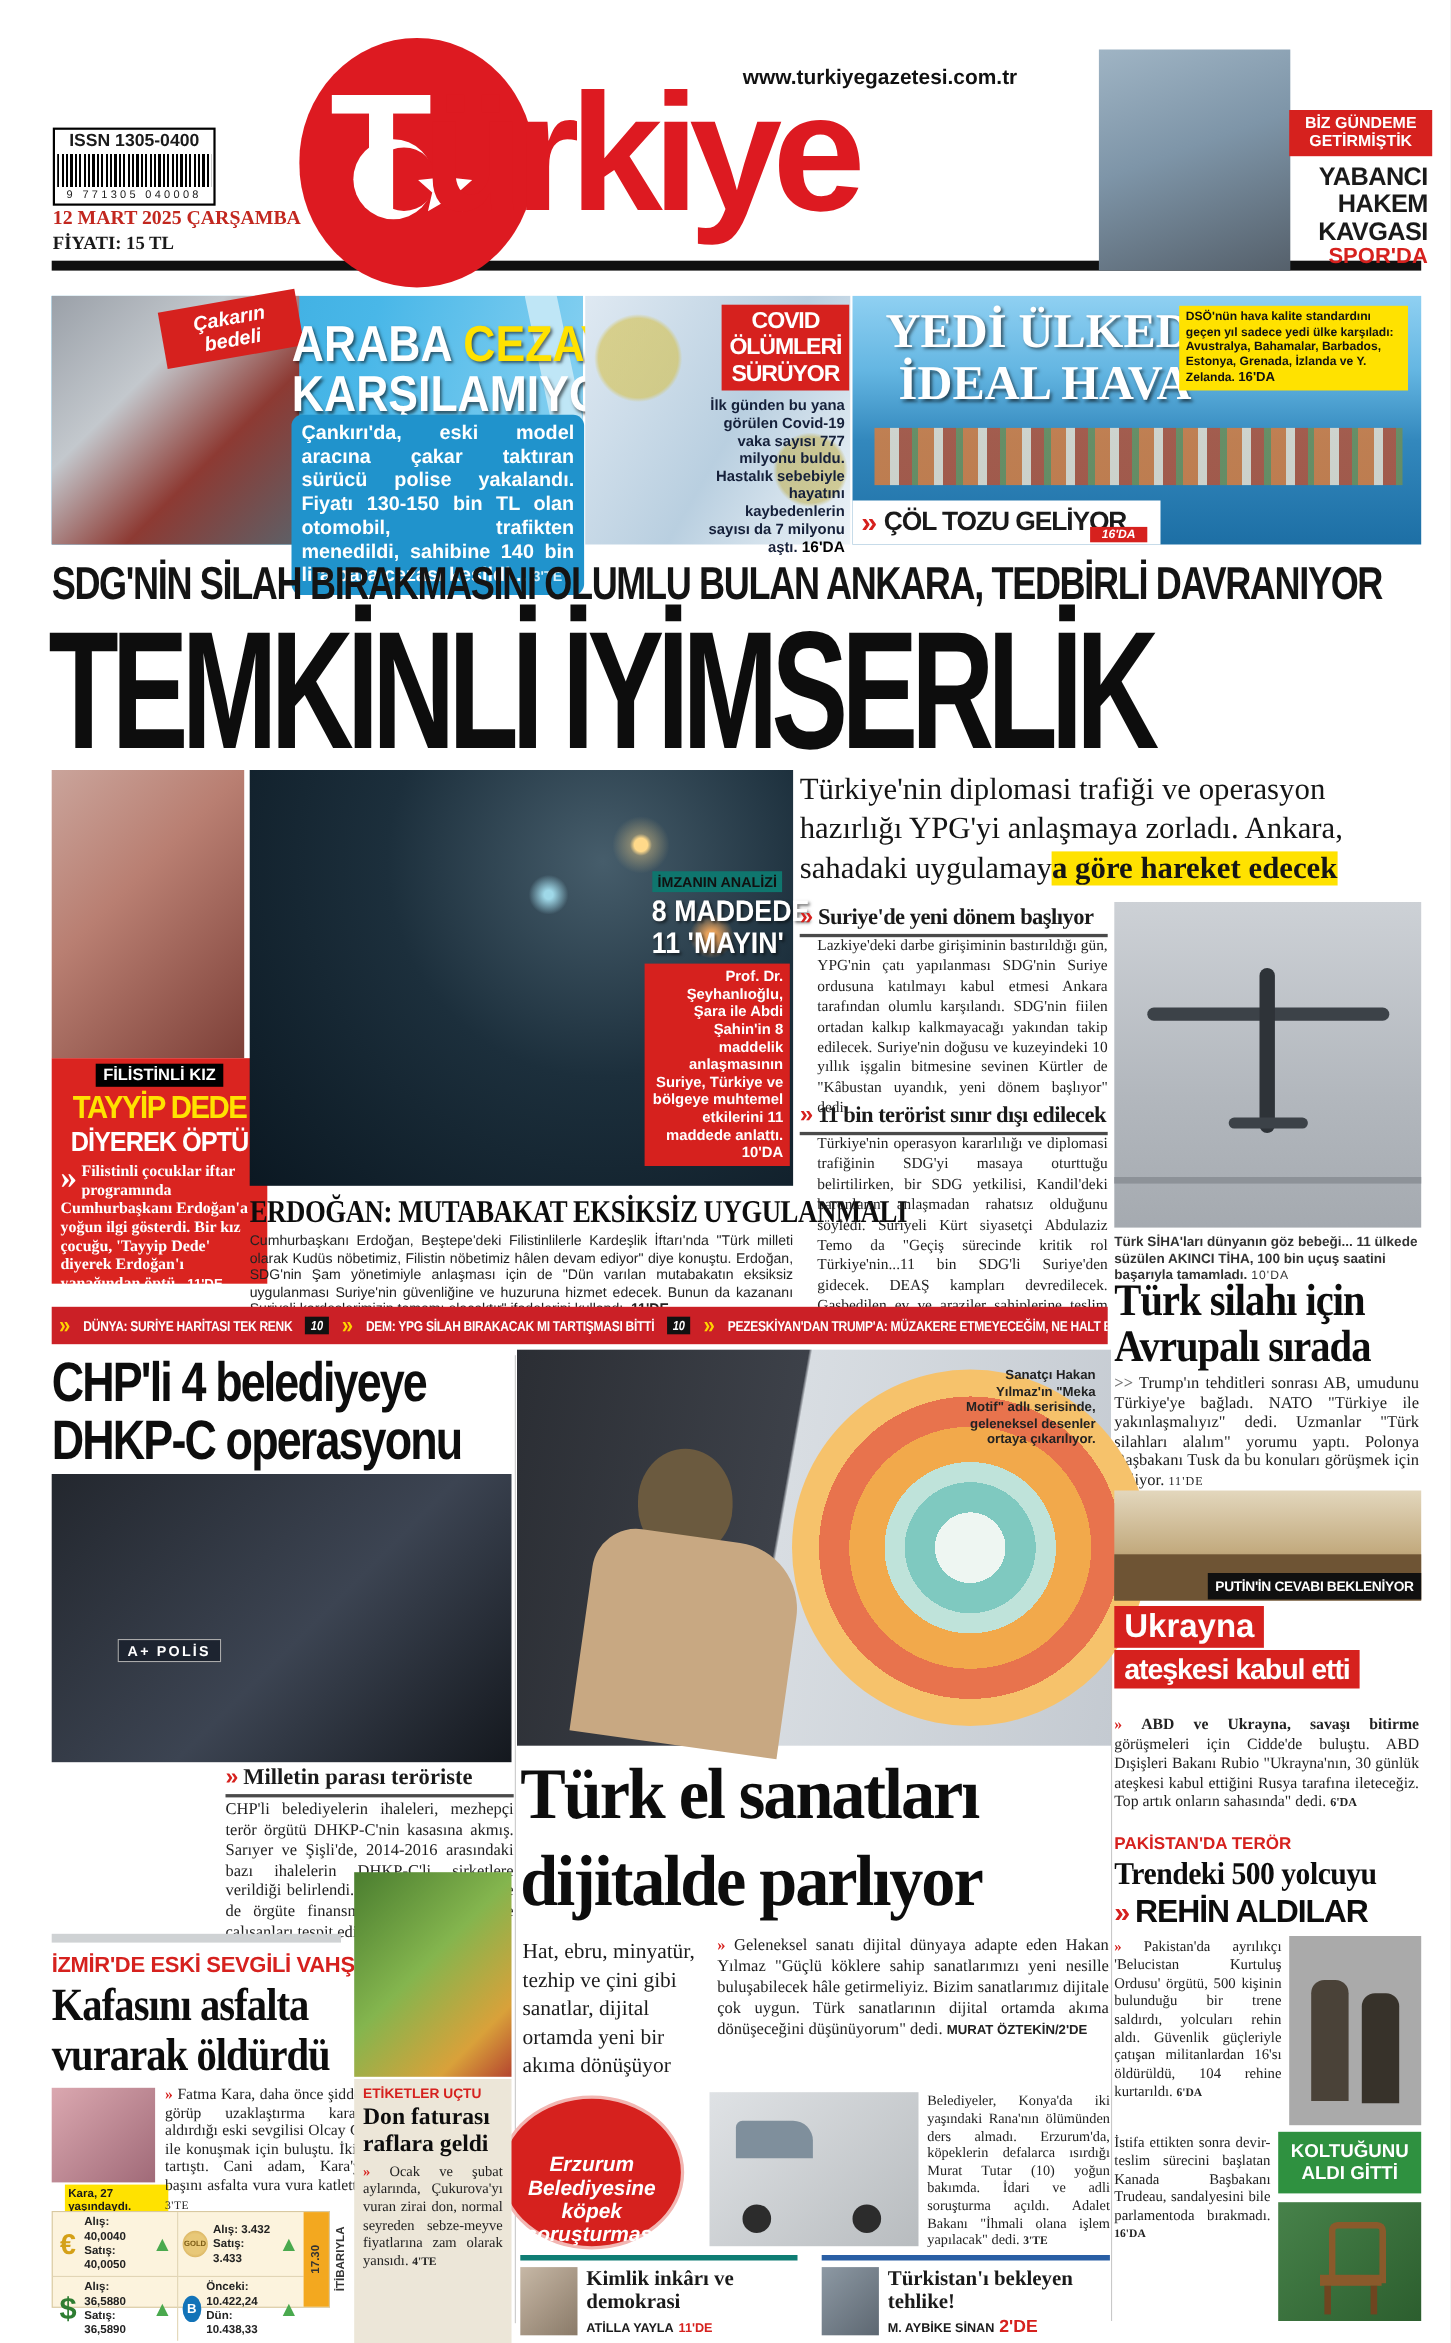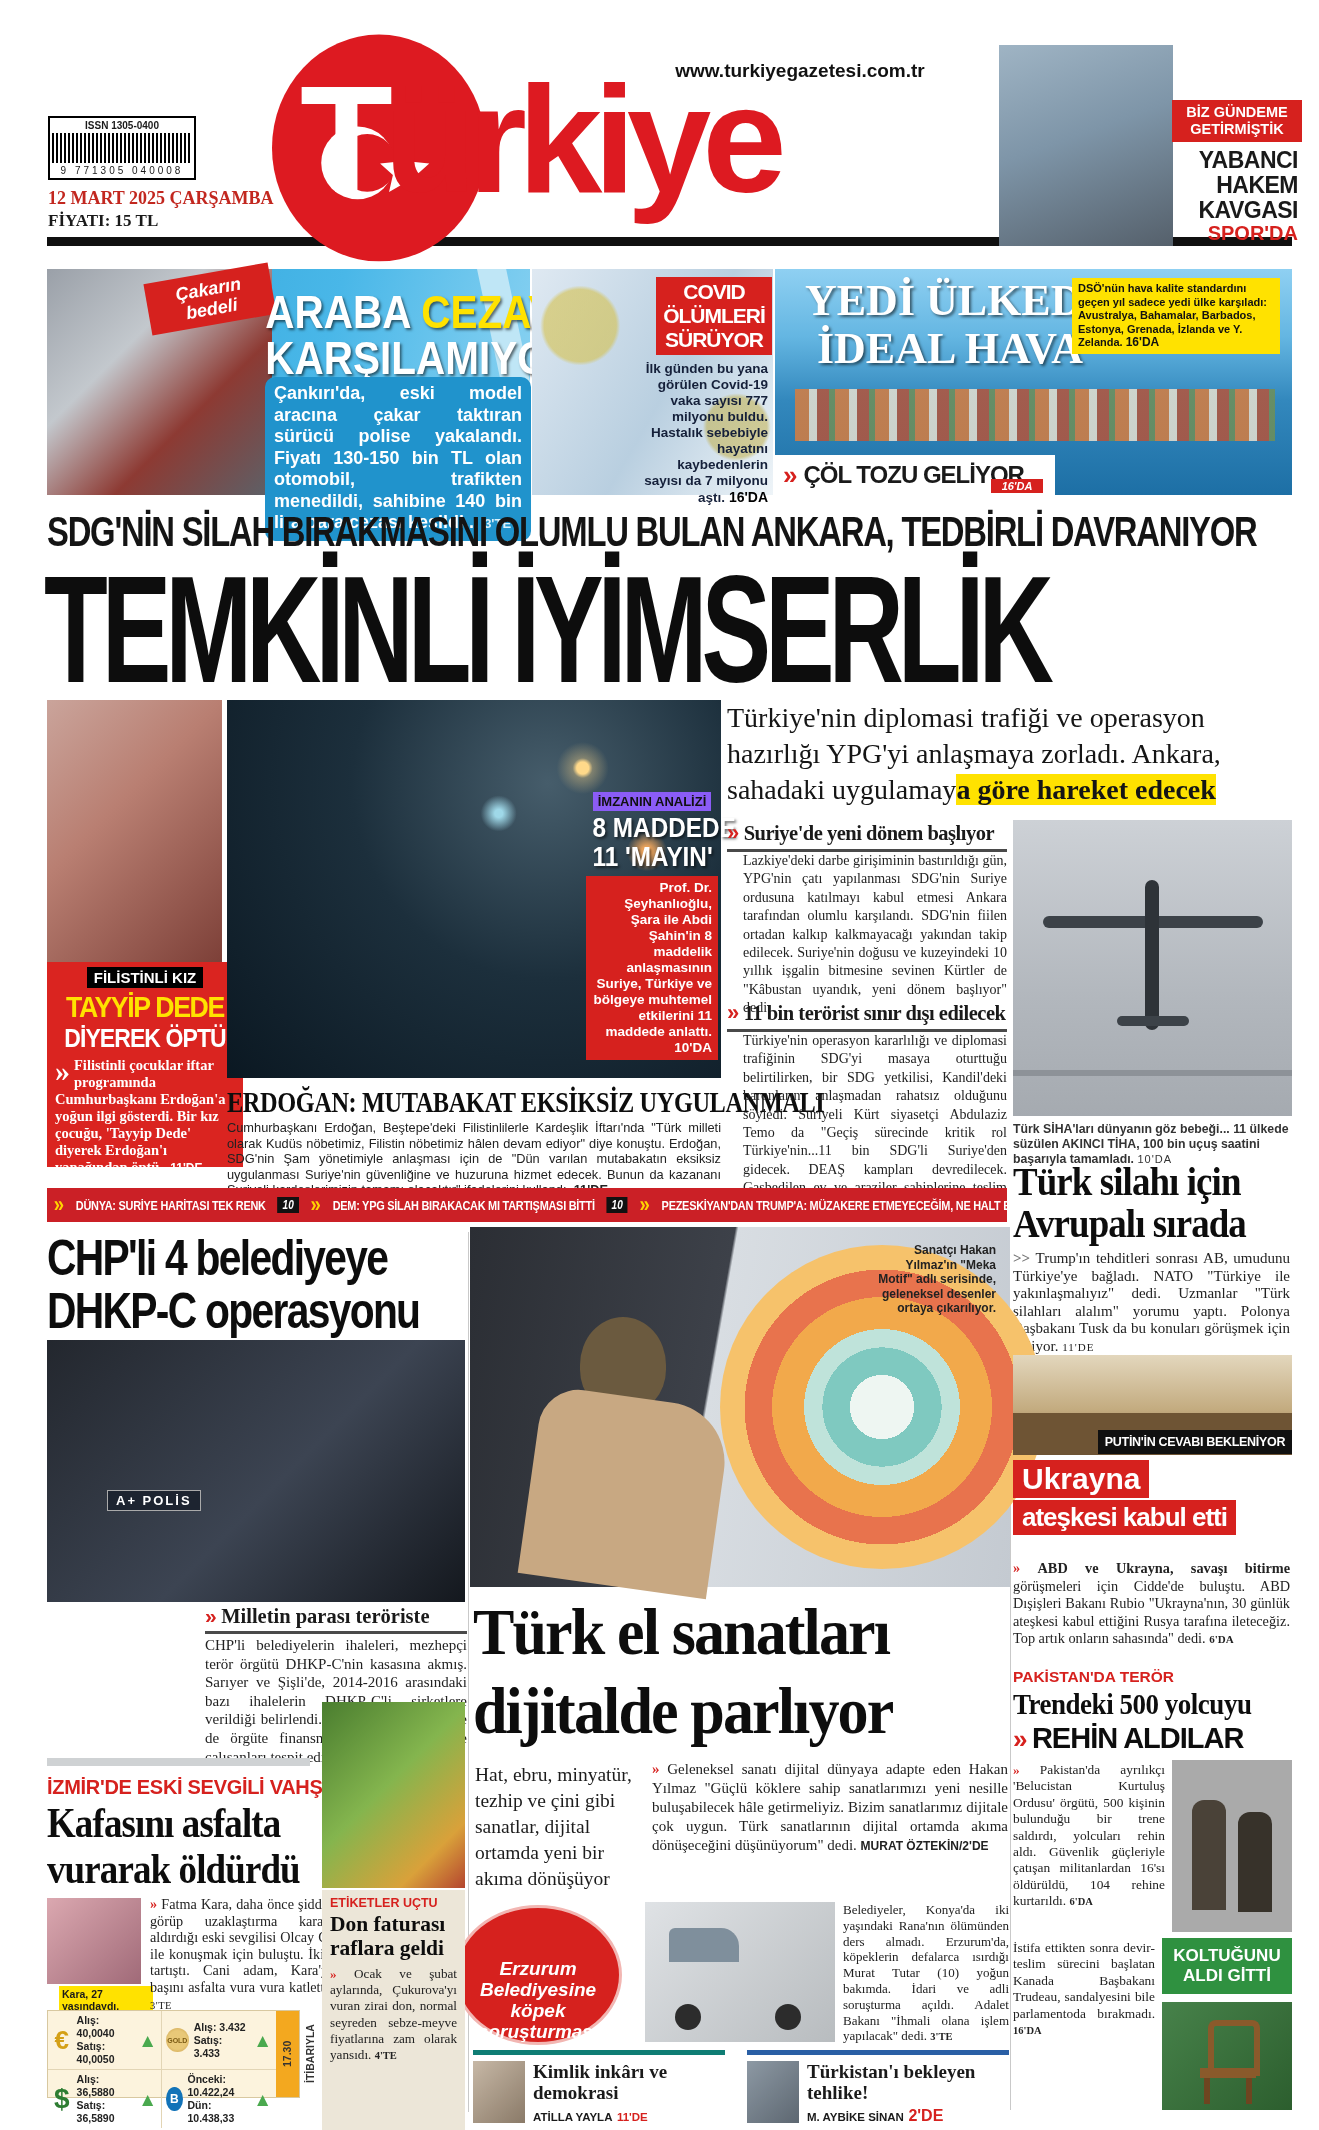--- a/index.html
+++ b/index.html
@@ -45,21 +45,21 @@
   .cell .vals{font-size:10.5px;font-weight:700;line-height:13px;color:#222}
   .up{color:#4aa94e;font-size:19px;line-height:19px}
   .coin{width:24px;height:24px;border-radius:50%;display:flex;align-items:center;justify-content:center;font-weight:700}
 </style>
 </head>
 <body>
 
 <div class="page">
 
   <div class="abs" style="left:48px;top:116px;width:140px;border:2px solid #000;padding:2px;background:#fff">
-    <div class="b ctr" style="font-size:10px">ISSN 1305-0400</div>
+    <div class="b ctr" style="font-size:16px">ISSN 1305-0400</div>
     <div class="bars" style="height:30px;margin:2px 0"></div>
     <div class="ctr" style="font-size:10px;letter-spacing:3px">9 771305 040008</div>
   </div>
   <div class="abs b ser red nw" style="left:48px;top:188px;font-size:18px;color:#c2271f">12 MART 2025 ÇARŞAMBA</div>
   <div class="abs b ser nw" style="left:48px;top:211px;font-size:17px">FİYATI: 15 TL</div>
   <div class="abs" style="left:47px;top:237px;width:1245px;height:9px;background:#101010"></div>
 
   <div class="abs" style="left:272px;top:34px;width:214px;height:230px">
     <svg width="214" height="230" viewBox="0 0 100 107">
       <ellipse cx="50" cy="53" rx="50" ry="53" fill="#dd1a21"></ellipse>
@@ -129,21 +129,21 @@
     <div class="b ctr w nw" style="font-size:25px;letter-spacing:-1px;transform:scale(.92,1);transform-origin:50% 0">DİYEREK ÖPTÜ</div>
     <div class="ser b w" style="font-size:14.5px;line-height:17px;margin-top:4px">
       <span style="float:left;font-size:30px;line-height:28px;margin-right:4px">»</span>
       <span>Filistinli çocuklar iftar programında Cumhurbaşkanı Erdoğan'a yoğun ilgi gösterdi. Bir kız çocuğu, 'Tayyip Dede' diyerek Erdoğan'ı yanağından öptü..</span>
       <span class="pg" style="font-family:'Liberation Sans',sans-serif;font-size:12px">11'DE</span>
     </div>
   </div>
 
   <div class="abs photo ph-night" style="left:227px;top:700px;width:494px;height:378px"></div>
   <div class="abs" style="left:586px;top:792px;width:132px">
-    <div style="text-align:center"><span class="b" style="background:#8b5cf6;color:#111;font-size:13px;padding:2px 5px;display:inline-block">İMZANIN ANALİZİ</span></div>
+    <div style="text-align:center"><span class="b" style="background:#0f766e;color:#111;font-size:13px;padding:2px 5px;display:inline-block">İMZANIN ANALİZİ</span></div>
     <div class="b w ctr shadow nw" style="font-size:27px;line-height:29px;margin-top:3px;transform:scale(.9,1);transform-origin:50% 0">
       <span>8 MADDEDE</span><br>
       <span>11 'MAYIN'</span>
     </div>
     <div class="b w rt" style="background:#d6211e;padding:4px 6px;font-size:13.5px;line-height:16px;margin-top:4px">
       <span>Prof. Dr. Şeyhanlıoğlu, Şara ile Abdi Şahin'in 8 maddelik anlaşmasının Suriye, Türkiye ve bölgeye muhtemel etkilerini 11 maddede anlattı.</span>
       <span class="pg">10'DA</span>
     </div>
   </div>
 

